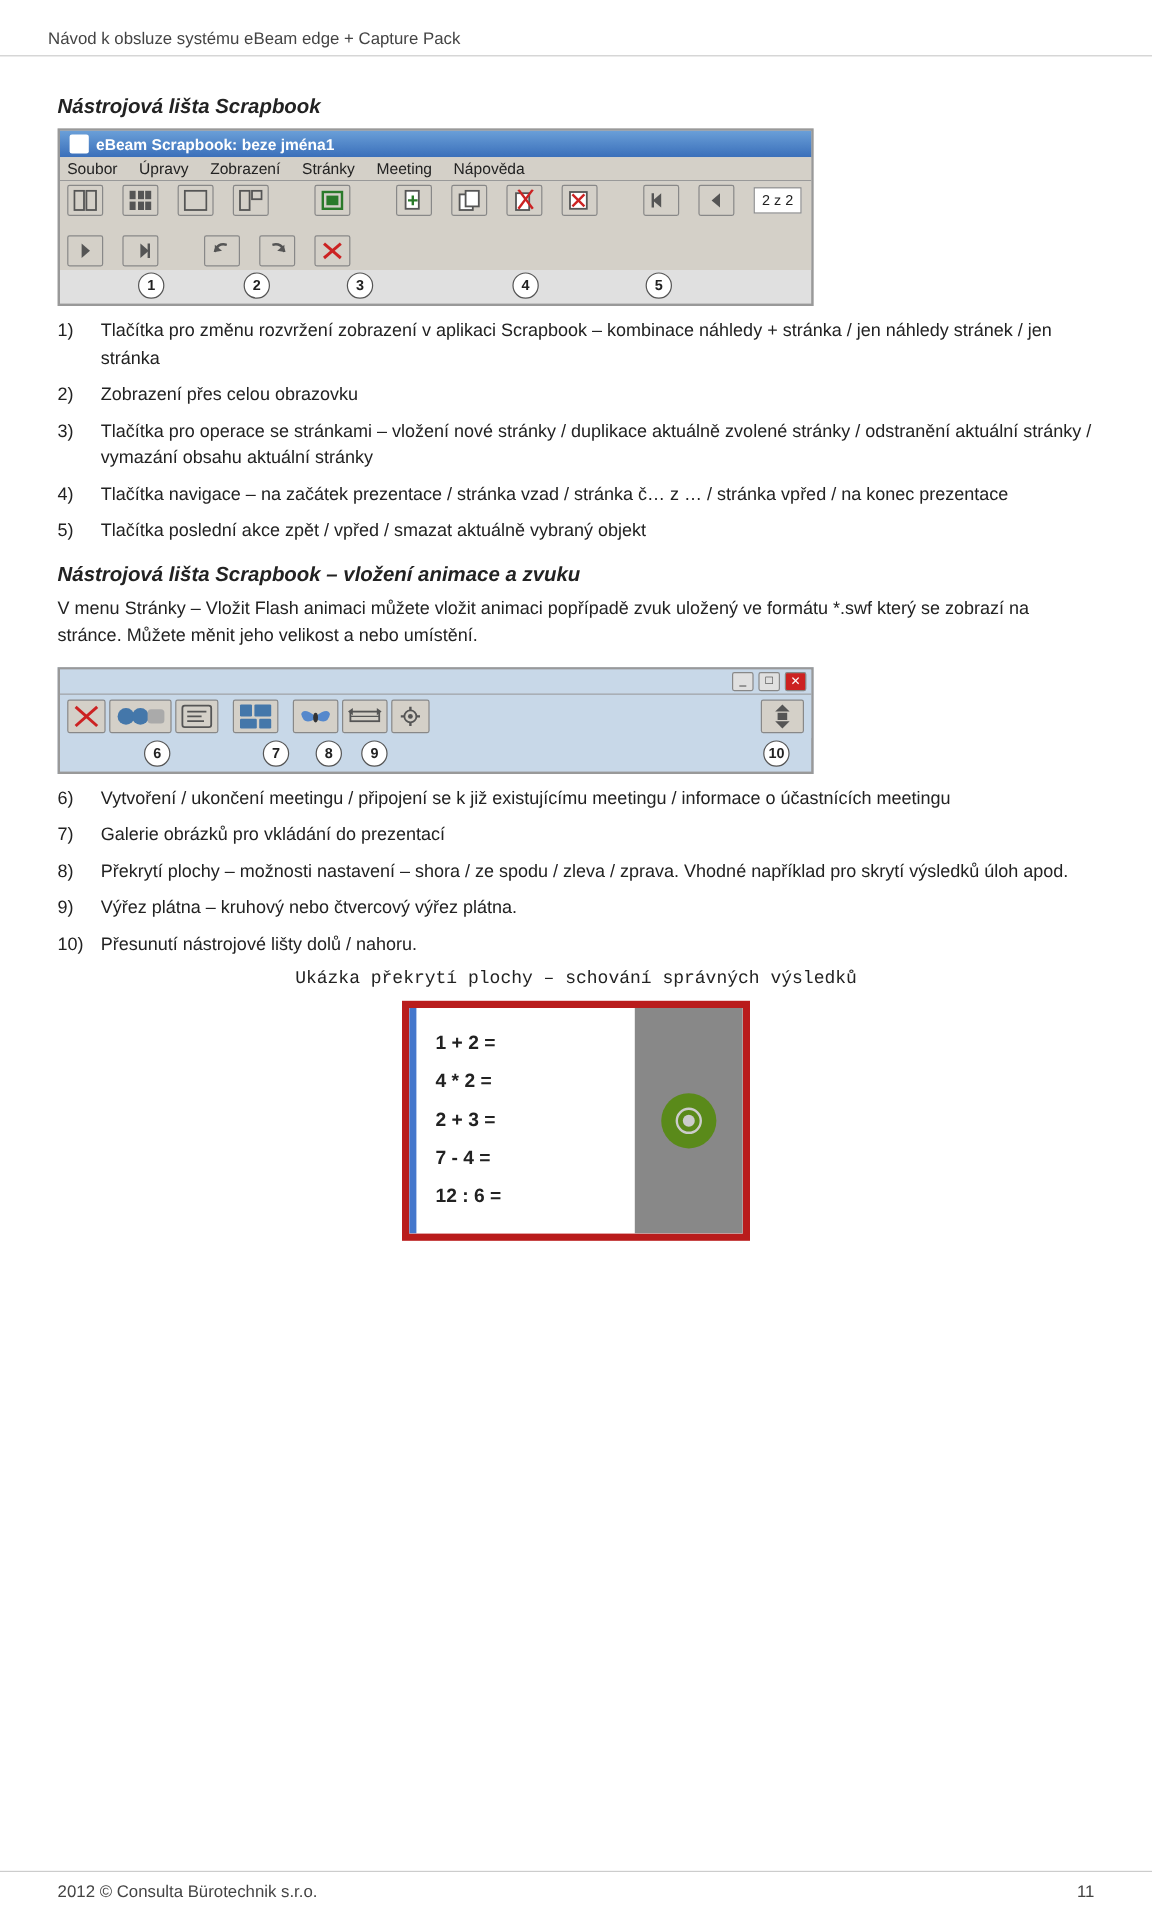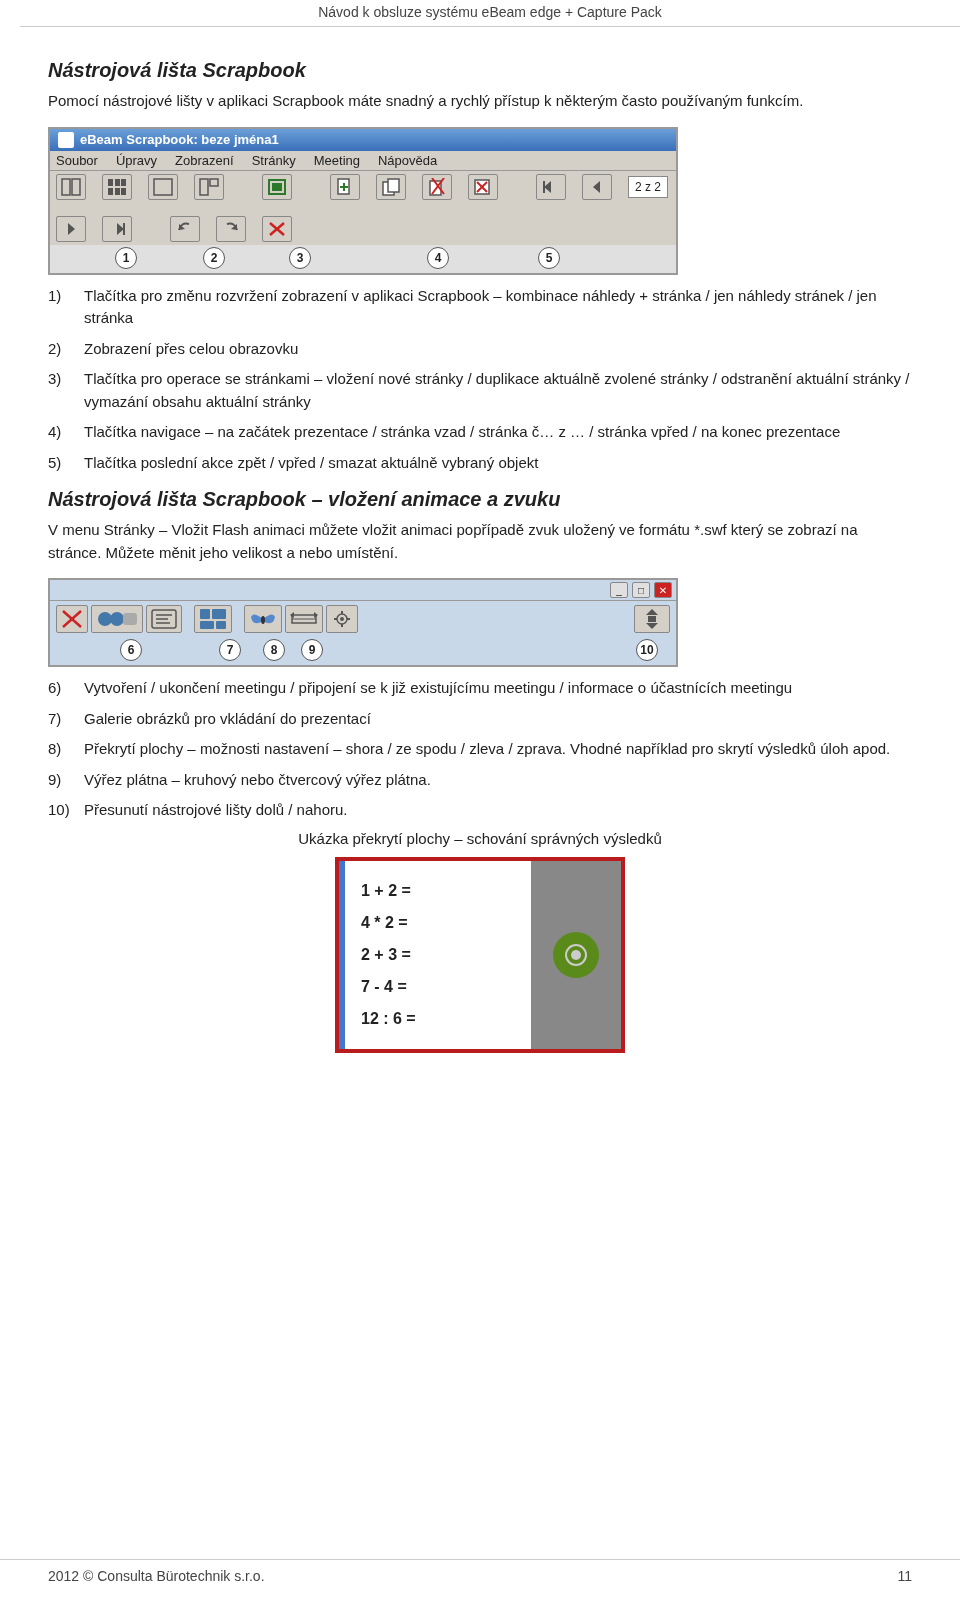--- a/index.html
+++ b/index.html
@@ -7,34 +7,33 @@
       width: 960px;
       min-height: 1604px;
       background: #fff;
       font-family: Arial, sans-serif;
       font-size: 15px;
       color: #222;
       position: relative;
     }
 
     .page-header {
-      text-align: center;
+      text-align: left;
       font-size: 14px;
       color: #444;
-      padding: 4px 40px 6px 40px;
+      padding: 24px 40px 6px 40px;
       border-bottom: 1px solid #ccc;
-      margin-left: 20px;
     }
 
     .content {
       padding: 18px 48px 60px 48px;
     }
 
     h2 {
-      font-size: 20px;
+      font-size: 17px;
       font-weight: bold;
       font-style: italic;
       margin-bottom: 8px;
       margin-top: 14px;
     }
 
     .intro-text {
       font-size: 15px;
       margin-bottom: 14px;
       line-height: 1.5;
@@ -187,21 +186,21 @@
       border-radius: 2px;
       display: inline-flex;
       align-items: center;
       justify-content: center;
       font-size: 12px;
       cursor: pointer;
     }
 
     
     .math-screenshot {
-      border: 4px solid #b91c1c;
+      border: 6px solid #b91c1c;
       width: 290px;
       margin: 10px auto;
       background: white;
       display: flex;
       overflow: hidden;
     }
 
     .math-content {
       flex: 1;
       padding: 14px 16px;
@@ -243,21 +242,20 @@
 <body>
 
 <div class="page-header">
   <span>Návod k obsluze systému eBeam edge + Capture Pack</span>
 </div>
 
 <div class="content">
 
   <h2>Nástrojová lišta Scrapbook</h2>
 
-  <p class="intro-text">Pomocí nástrojové lišty v aplikaci Scrapbook máte snadný a rychlý přístup k některým často používaným funkcím.</p>
 
   <div class="toolbar-window">
 
     <div class="toolbar-titlebar">
       <span class="titlebar-icon"></span>
       <span>eBeam Scrapbook: beze jména1</span>
     </div>
 
     <div class="toolbar-menubar">
       <span>Soubor</span>
@@ -548,21 +546,21 @@
     <div class="list-item">
       <span class="list-num">9)</span>
       <span class="list-text">Výřez plátna – kruhový nebo čtvercový výřez plátna.</span>
     </div>
     <div class="list-item">
       <span class="list-num">10)</span>
       <span class="list-text">Přesunutí nástrojové lišty dolů / nahoru.</span>
     </div>
   </div>
 
-  <p style="text-align:center; margin-bottom:10px;">Ukázka překrytí plochy – schování správných výsledků</p>
+  <p style="text-align:center; margin-bottom:10px;font-family:Liberation Mono, monospace;">Ukázka překrytí plochy – schování správných výsledků</p>
 
   <div class="math-screenshot">
 
     <div style="width:6px; background:#4477cc;"></div>
 
     <div class="math-content">
       <div>1 + 2 =</div>
       <div>4 * 2 =</div>
       <div>2 + 3 =</div>
       <div>7 - 4 =</div>

